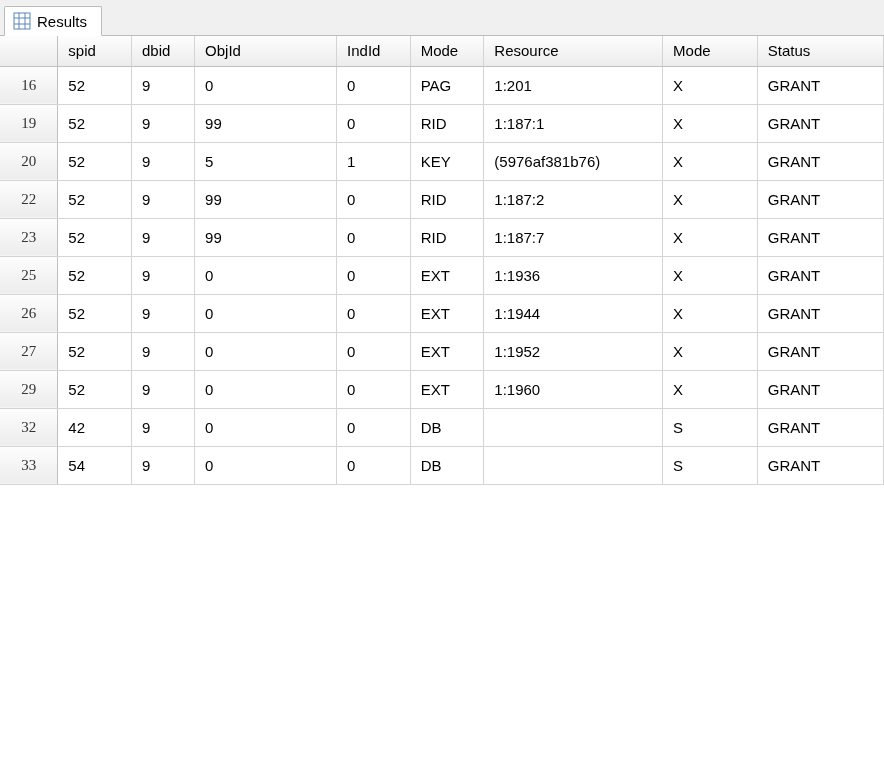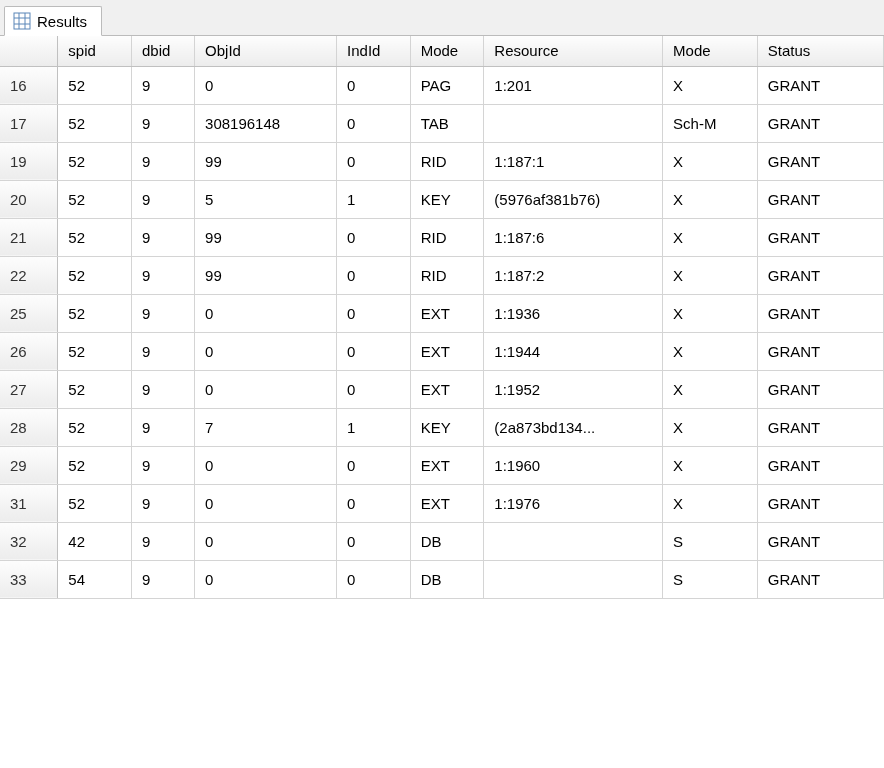--- a/index.html
+++ b/index.html
@@ -64,24 +64,25 @@
       overflow: hidden;
       text-overflow: ellipsis;
     }
     table.grid thead th {
       background: linear-gradient(#fdfdfd,#ececec);
       border-bottom: 1px solid #c0c0c0;
       height: 30px;
     }
     table.grid th.row-num, table.grid td.row-num {
       background: linear-gradient(#fdfdfd,#ececec);
-      text-align: left;
+      text-align: center;
       color: #333;
       width: 55px;
       border-right: 1px solid #c0c0c0;
+      font-family: Liberation Serif, serif;
     }
     table.grid td {
       background: #fff;
       height: 38px;
     }
     col.c-row { width: 55px; }
     col.c-spid { width: 70px; }
     col.c-dbid { width: 60px; }
     col.c-obj  { width: 135px; }
     col.c-ind  { width: 70px; }
@@ -140,31 +141,20 @@
           <td>52</td>
           <td>9</td>
           <td>0</td>
           <td>0</td>
           <td>PAG</td>
           <td>1:201</td>
           <td>X</td>
           <td>GRANT</td>
         </tr>
         <tr>
-          <td class="row-num">17</td>
-          <td>52</td>
-          <td>9</td>
-          <td>308196148</td>
-          <td>0</td>
-          <td>TAB</td>
-          <td></td>
-          <td>Sch-M</td>
-          <td>GRANT</td>
-        </tr>
-        <tr>
           <td class="row-num">19</td>
           <td>52</td>
           <td>9</td>
           <td>99</td>
           <td>0</td>
           <td>RID</td>
           <td>1:187:1</td>
           <td>X</td>
           <td>GRANT</td>
         </tr>
@@ -173,42 +163,42 @@
           <td>52</td>
           <td>9</td>
           <td>5</td>
           <td>1</td>
           <td>KEY</td>
           <td>(5976af381b76)</td>
           <td>X</td>
           <td>GRANT</td>
         </tr>
         <tr>
-          <td class="row-num">21</td>
-          <td>52</td>
-          <td>9</td>
-          <td>99</td>
-          <td>0</td>
-          <td>RID</td>
-          <td>1:187:6</td>
-          <td>X</td>
-          <td>GRANT</td>
-        </tr>
-        <tr>
           <td class="row-num">22</td>
           <td>52</td>
           <td>9</td>
           <td>99</td>
           <td>0</td>
           <td>RID</td>
           <td>1:187:2</td>
           <td>X</td>
           <td>GRANT</td>
         </tr>
         <tr>
+          <td class="row-num">23</td>
+          <td>52</td>
+          <td>9</td>
+          <td>99</td>
+          <td>0</td>
+          <td>RID</td>
+          <td>1:187:7</td>
+          <td>X</td>
+          <td>GRANT</td>
+        </tr>
+        <tr>
           <td class="row-num">25</td>
           <td>52</td>
           <td>9</td>
           <td>0</td>
           <td>0</td>
           <td>EXT</td>
           <td>1:1936</td>
           <td>X</td>
           <td>GRANT</td>
         </tr>
@@ -228,49 +218,27 @@
           <td>52</td>
           <td>9</td>
           <td>0</td>
           <td>0</td>
           <td>EXT</td>
           <td>1:1952</td>
           <td>X</td>
           <td>GRANT</td>
         </tr>
         <tr>
-          <td class="row-num">28</td>
-          <td>52</td>
-          <td>9</td>
-          <td>7</td>
-          <td>1</td>
-          <td>KEY</td>
-          <td>(2a873bd134...</td>
-          <td>X</td>
-          <td>GRANT</td>
-        </tr>
-        <tr>
           <td class="row-num">29</td>
           <td>52</td>
           <td>9</td>
           <td>0</td>
           <td>0</td>
           <td>EXT</td>
           <td>1:1960</td>
-          <td>X</td>
-          <td>GRANT</td>
-        </tr>
-        <tr>
-          <td class="row-num">31</td>
-          <td>52</td>
-          <td>9</td>
-          <td>0</td>
-          <td>0</td>
-          <td>EXT</td>
-          <td>1:1976</td>
           <td>X</td>
           <td>GRANT</td>
         </tr>
         <tr>
           <td class="row-num">32</td>
           <td>42</td>
           <td>9</td>
           <td>0</td>
           <td>0</td>
           <td>DB</td>

